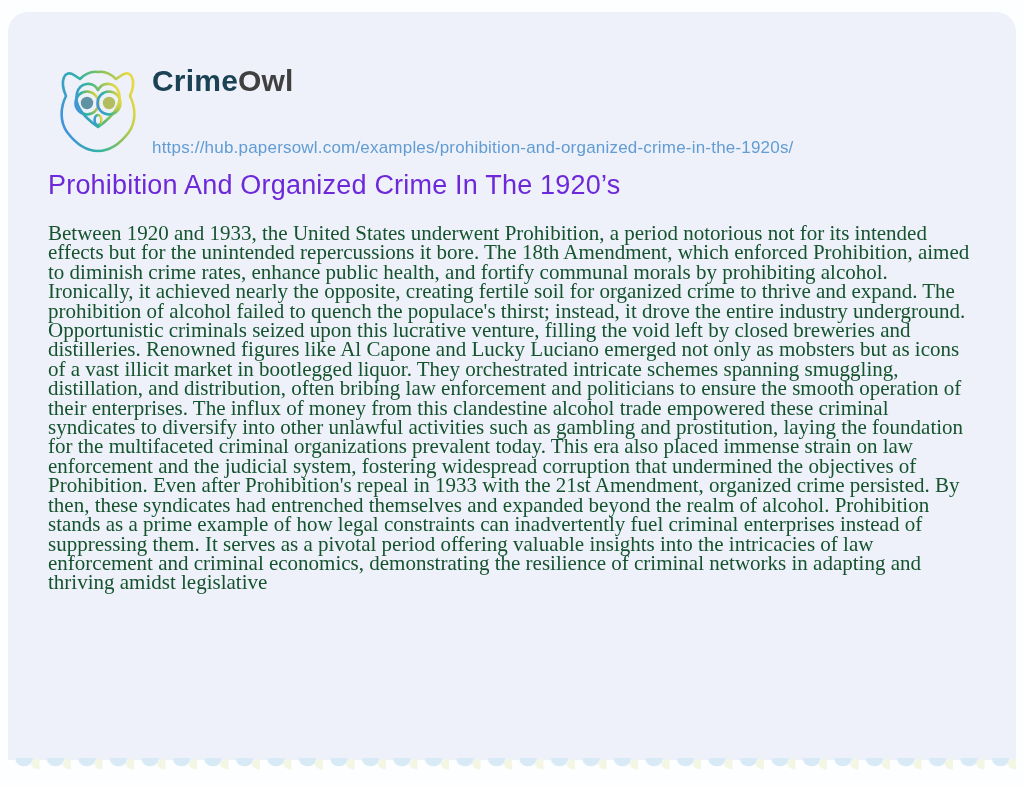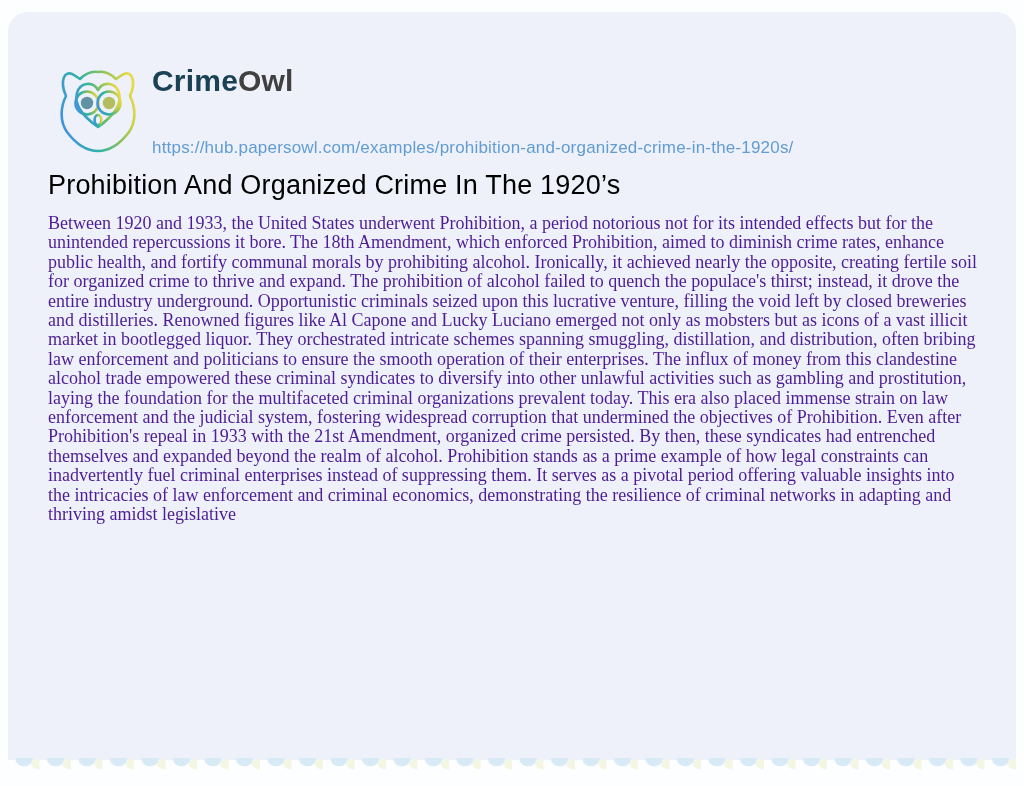--- a/index.html
+++ b/index.html
@@ -49,30 +49,30 @@
     text-decoration: none;
     cursor: pointer;
     margin-top: 30px;
   }
   .title {
     position: absolute;
     left: 40px; top: 158px;
     font-size: 27px;
     font-weight: 400;
     letter-spacing: 0.2px;
-    color: #000000;
+    color: #6d28d9;
   }
   .body-text {
     position: absolute;
-    left: 40px; top: 202px;
+    left: 40px; top: 212px;
     width: 930px;
     font-family: "Liberation Serif", serif;
-    font-size: 18px;
+    font-size: 21px;
     line-height: 19.4px;
-    color: #4c1d95;
+    color: #14532d;
     text-align: left;
   }
 </style>
 </head>
 <body>
 
 <div class="card">
 
   <div class="logo">
     <svg viewBox="0 0 96 94" width="96" height="94" aria-hidden="true">

